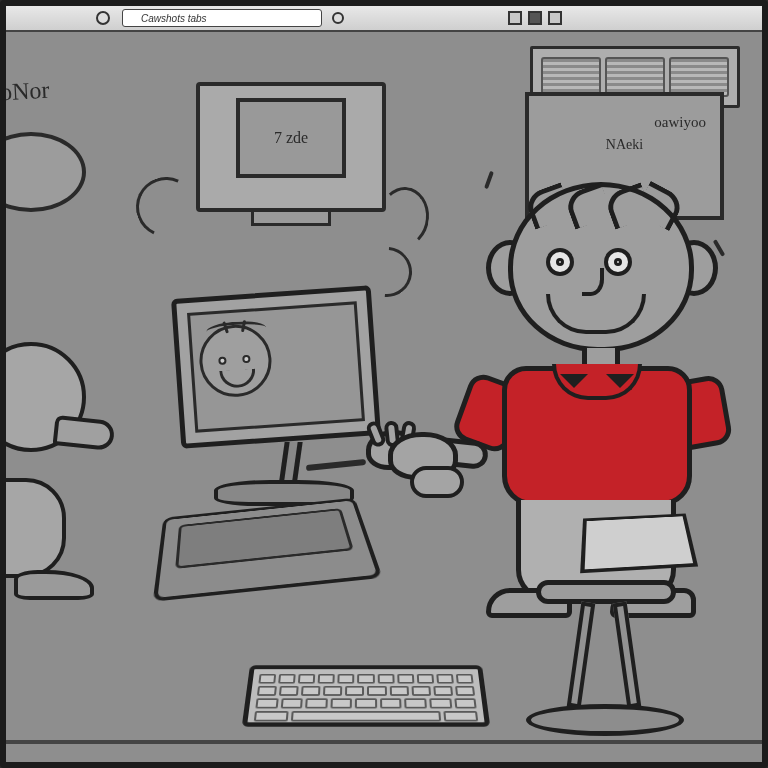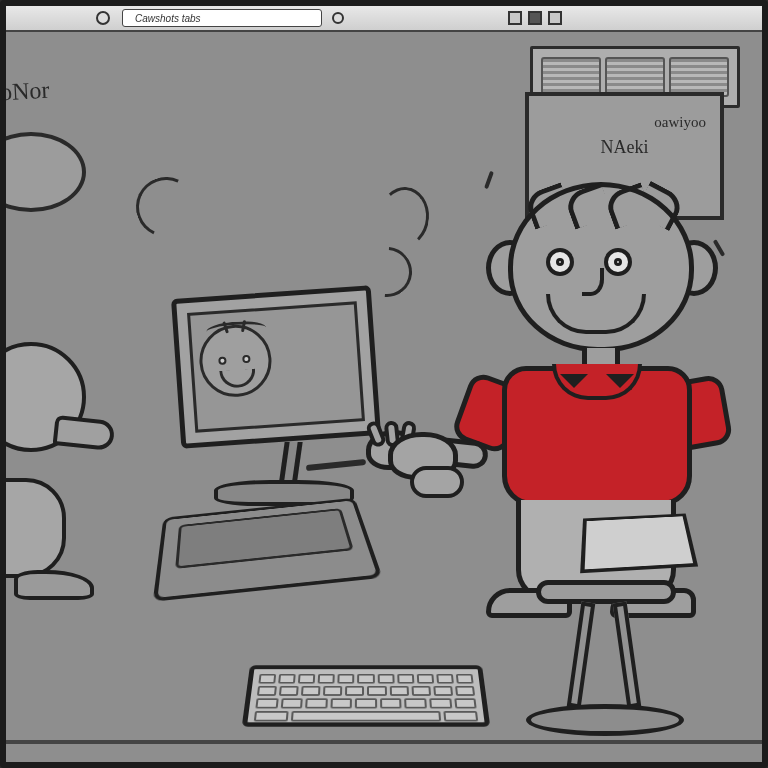--- a/index.html
+++ b/index.html
@@ -40,21 +40,21 @@
   }
   .title-field {
     margin-left: 12px;
     width: 200px;
     height: 18px;
     background: #fff;
     border: 1px solid #444;
     border-radius: 3px;
     font-size: 10px;
     line-height: 18px;
-    padding: 0 12px;
+    padding: 0 18px;
     color: #333;
     font-family: sans-serif;
     font-style: italic;
   }
   .title-small-dot {
     width: 12px;
     height: 12px;
     border-radius: 50%;
     border: 2px solid #333;
     margin-left: 10px;
@@ -152,21 +152,21 @@
   }
   .wall-poster .line1 {
     font-family: cursive;
     font-size: 15px;
     color: #2a2a2a;
     text-align: right;
     margin-bottom: 6px;
   }
   .wall-poster .line2 {
     font-family: cursive;
-    font-size: 18px;
+    font-size: 14px;
     color: #2a2a2a;
     text-align: center;
   }
   
   .corner-label {
     position: absolute;
     top: 46px;
     left: -6px;
     font-family: cursive;
     font-size: 24px;
@@ -715,20 +715,28 @@
     <div class="control-panel">
       <div class="grille"></div>
       <div class="grille"></div>
       <div class="grille"></div>
     </div>
 
     <div class="corner-label">oNor</div>
 
     <div class="puff"></div>
 
+    <div class="wall-tv">
+      <div class="outer">
+        <div class="inner">
+          <span class="label">7 zde</span>
+        </div>
+      </div>
+      <div class="stand"></div>
+    </div>
 
     <div class="curve a"></div>
     <div class="curve b"></div>
     <div class="curve c"></div>
     <div class="tick t1"></div>
     <div class="tick t2"></div>
 
     <div class="wall-poster">
       <div class="line1">oawiyoo</div>
       <div class="line2">NAeki</div>

